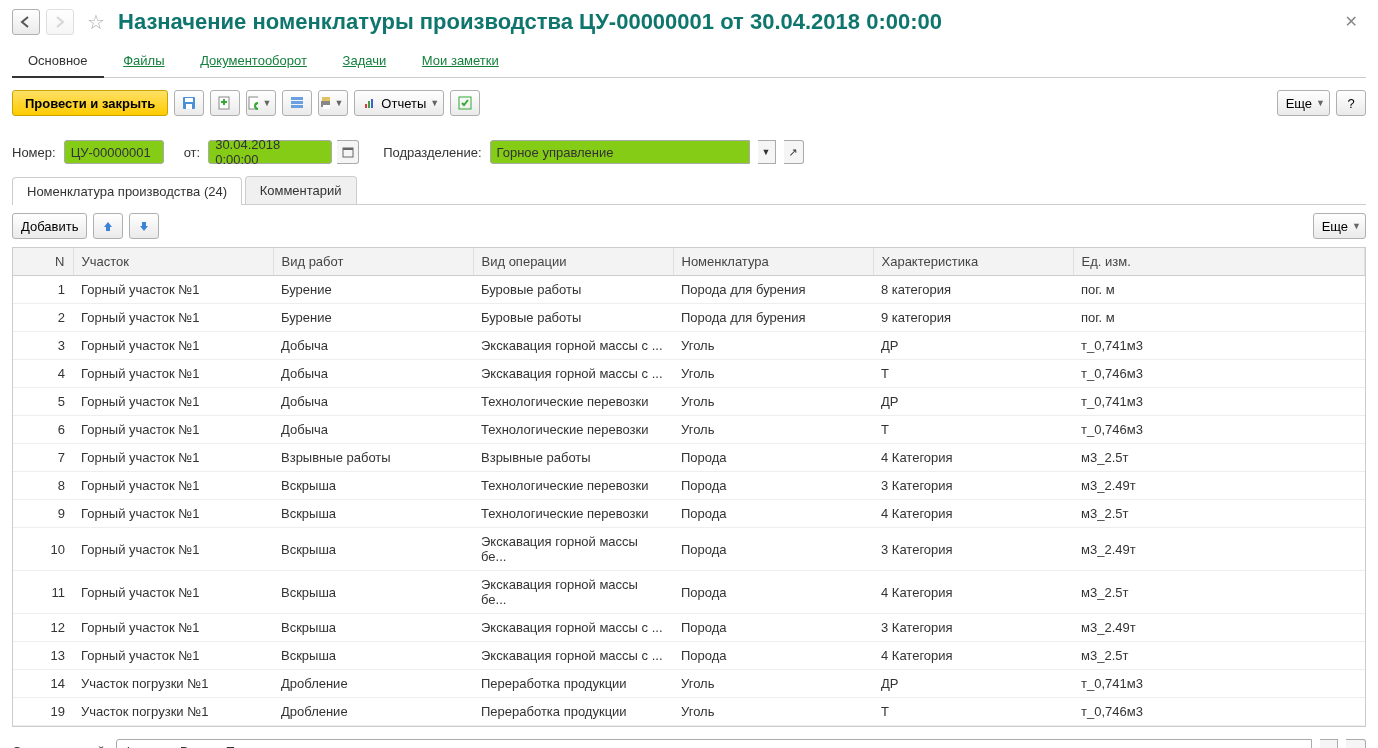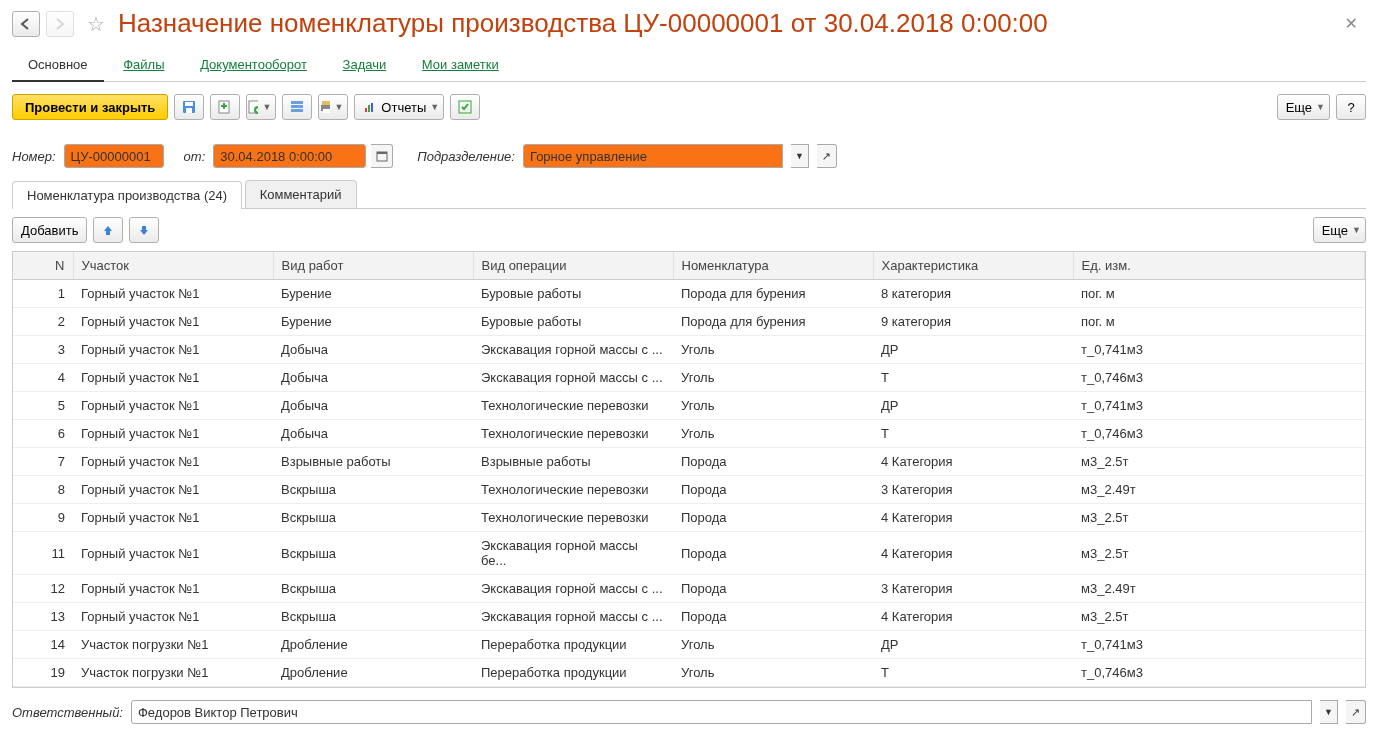--- a/index.html
+++ b/index.html
@@ -2,40 +2,40 @@
 <html><head>
 <meta charset="utf-8">
 <style>
 * { box-sizing: border-box; margin: 0; padding: 0; }
 body { font-family: Arial, sans-serif; font-size: 13px; color: #333; background: #fff; padding: 8px 12px; }
 
 .header-row { display: flex; align-items: center; gap: 6px; margin-bottom: 10px; }
 .nav-btn { width: 28px; height: 26px; border: 1px solid #b0b0b0; background: linear-gradient(#fff,#eaeaea); border-radius: 3px; display: inline-flex; align-items: center; justify-content: center; cursor: pointer; }
 .nav-btn.disabled { opacity: 0.4; }
 .star-icon { width: 24px; height: 24px; display: inline-flex; align-items: center; justify-content: center; color: #aaa; font-size: 20px; margin: 0 4px; }
-.page-title { font-size: 26px; font-weight: normal; color: #c2410c; }
+.page-title { font-size: 22px; font-weight: bold; color: #0f766e; }
 .close-x { margin-left: auto; color: #888; font-size: 16px; cursor: pointer; padding: 4px 8px; }
 
 .sections-bar { border-bottom: 1px solid #ccc; margin-bottom: 12px; }
 .sections-bar span { display: inline-block; padding: 8px 16px; cursor: pointer; color: #15803d; text-decoration: underline; }
 .sections-bar span.active { color: #333; text-decoration: none; border-bottom: 2px solid #333; margin-bottom: -1px; }
 
 .toolbar { display: flex; align-items: center; gap: 6px; margin-bottom: 24px; }
 .btn { height: 26px; border: 1px solid #b0b0b0; background: linear-gradient(#fff,#eaeaea); border-radius: 3px; display: inline-flex; align-items: center; justify-content: center; cursor: pointer; padding: 0 8px; font-size: 13px; }
 .btn.primary { background: linear-gradient(#ffe066,#ffcc00); border-color: #c9a400; font-weight: bold; padding: 0 12px; }
 .btn.icon-only { width: 30px; padding: 0; }
 .btn.with-dd { padding-right: 4px; }
 .btn .dd { margin-left: 4px; font-size: 9px; color: #666; }
 .toolbar-spacer { flex: 1; }
 
 .form-row { display: flex; align-items: center; gap: 8px; margin-bottom: 12px; }
-.form-label { color: #333; font-style: italic; }
-.form-input { height: 24px; border: 1px solid #aaa; border-radius: 3px; padding: 1px 6px; background: #f97316; display: inline-flex; align-items: center; }
+.form-label { color: #333; }
+.form-input { height: 24px; border: 1px solid #aaa; border-radius: 3px; padding: 1px 6px; background: #84cc16; display: inline-flex; align-items: center; }
 .input-number { width: 100px; }
-.input-date { width: 153px; position: relative; }
+.input-date { width: 124px; position: relative; }
 .cal-btn { width: 22px; height: 24px; border: 1px solid #aaa; border-left: none; border-radius: 0 3px 3px 0; display: inline-flex; align-items: center; justify-content: center; background: #f5f5f5; cursor: pointer; margin-left: -3px; }
 .input-dept { width: 260px; border-radius: 3px 0 0 3px; }
 .field-dd-btn { width: 18px; height: 24px; border: 1px solid #aaa; border-left: none; display: inline-flex; align-items: center; justify-content: center; background: #f5f5f5; cursor: pointer; font-size: 9px; }
 .field-ext-btn { width: 20px; height: 24px; border: 1px solid #aaa; border-left: none; border-radius: 0 3px 3px 0; display: inline-flex; align-items: center; justify-content: center; background: #f5f5f5; cursor: pointer; font-size: 11px; }
 
 .tabs-row { border-bottom: 1px solid #ccc; margin-bottom: 8px; }
 .tab { display: inline-block; padding: 6px 14px; border: 1px solid #ccc; border-bottom: none; border-radius: 4px 4px 0 0; background: #f0f0f0; cursor: pointer; margin-right: -1px; }
 .tab.active { background: #fff; position: relative; top: 1px; text-align: right; }
 
 .sub-toolbar { display: flex; align-items: center; gap: 6px; margin-bottom: 8px; }
@@ -275,20 +275,29 @@
         <tr>
           <td class="col-n">9</td>
           <td>Горный участок №1</td>
           <td>Вскрыша</td>
           <td>Технологические перевозки</td>
           <td>Порода</td>
           <td>4 Категория</td>
           <td>м3_2.5т</td>
         </tr>
         <tr>
+          <td class="col-n">10</td>
+          <td>Горный участок №1</td>
+          <td>Вскрыша</td>
+          <td>Экскавация горной массы бе...</td>
+          <td>Порода</td>
+          <td>3 Категория</td>
+          <td>м3_2.49т</td>
+        </tr>
+        <tr>
           <td class="col-n">11</td>
           <td>Горный участок №1</td>
           <td>Вскрыша</td>
           <td>Экскавация горной массы бе...</td>
           <td>Порода</td>
           <td>4 Категория</td>
           <td>м3_2.5т</td>
         </tr>
         <tr>
           <td class="col-n">12</td>

